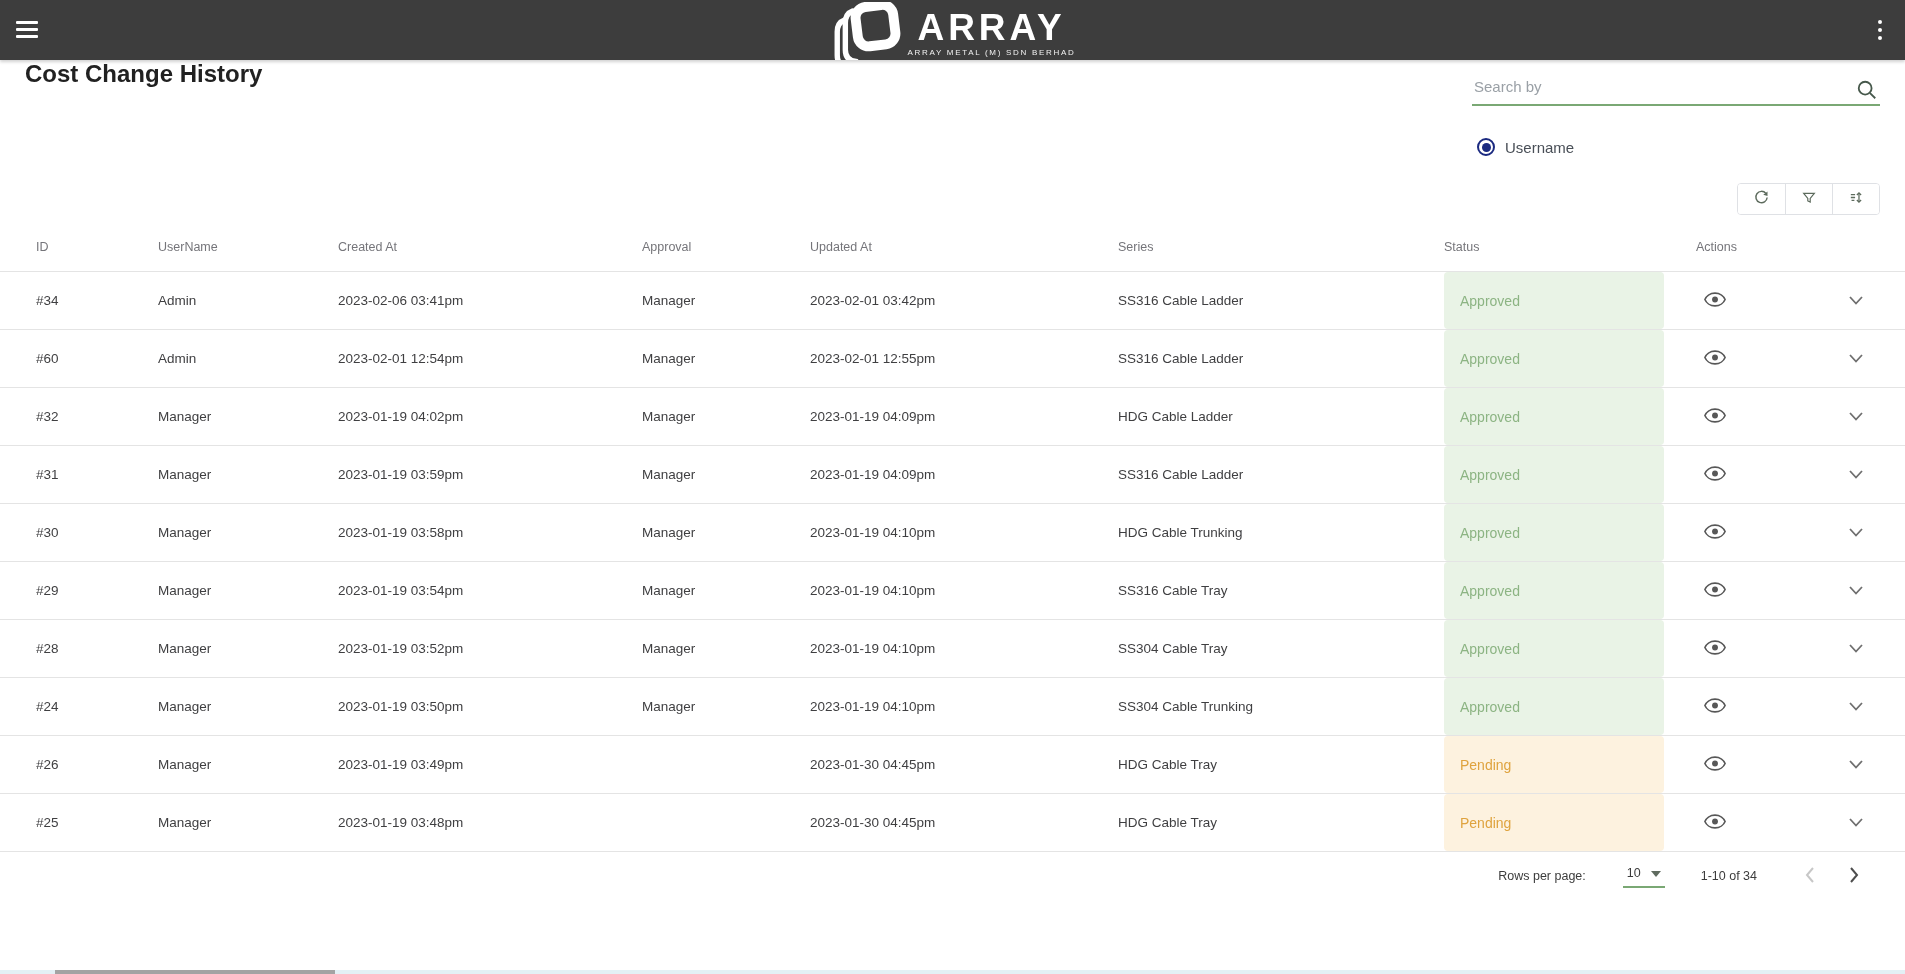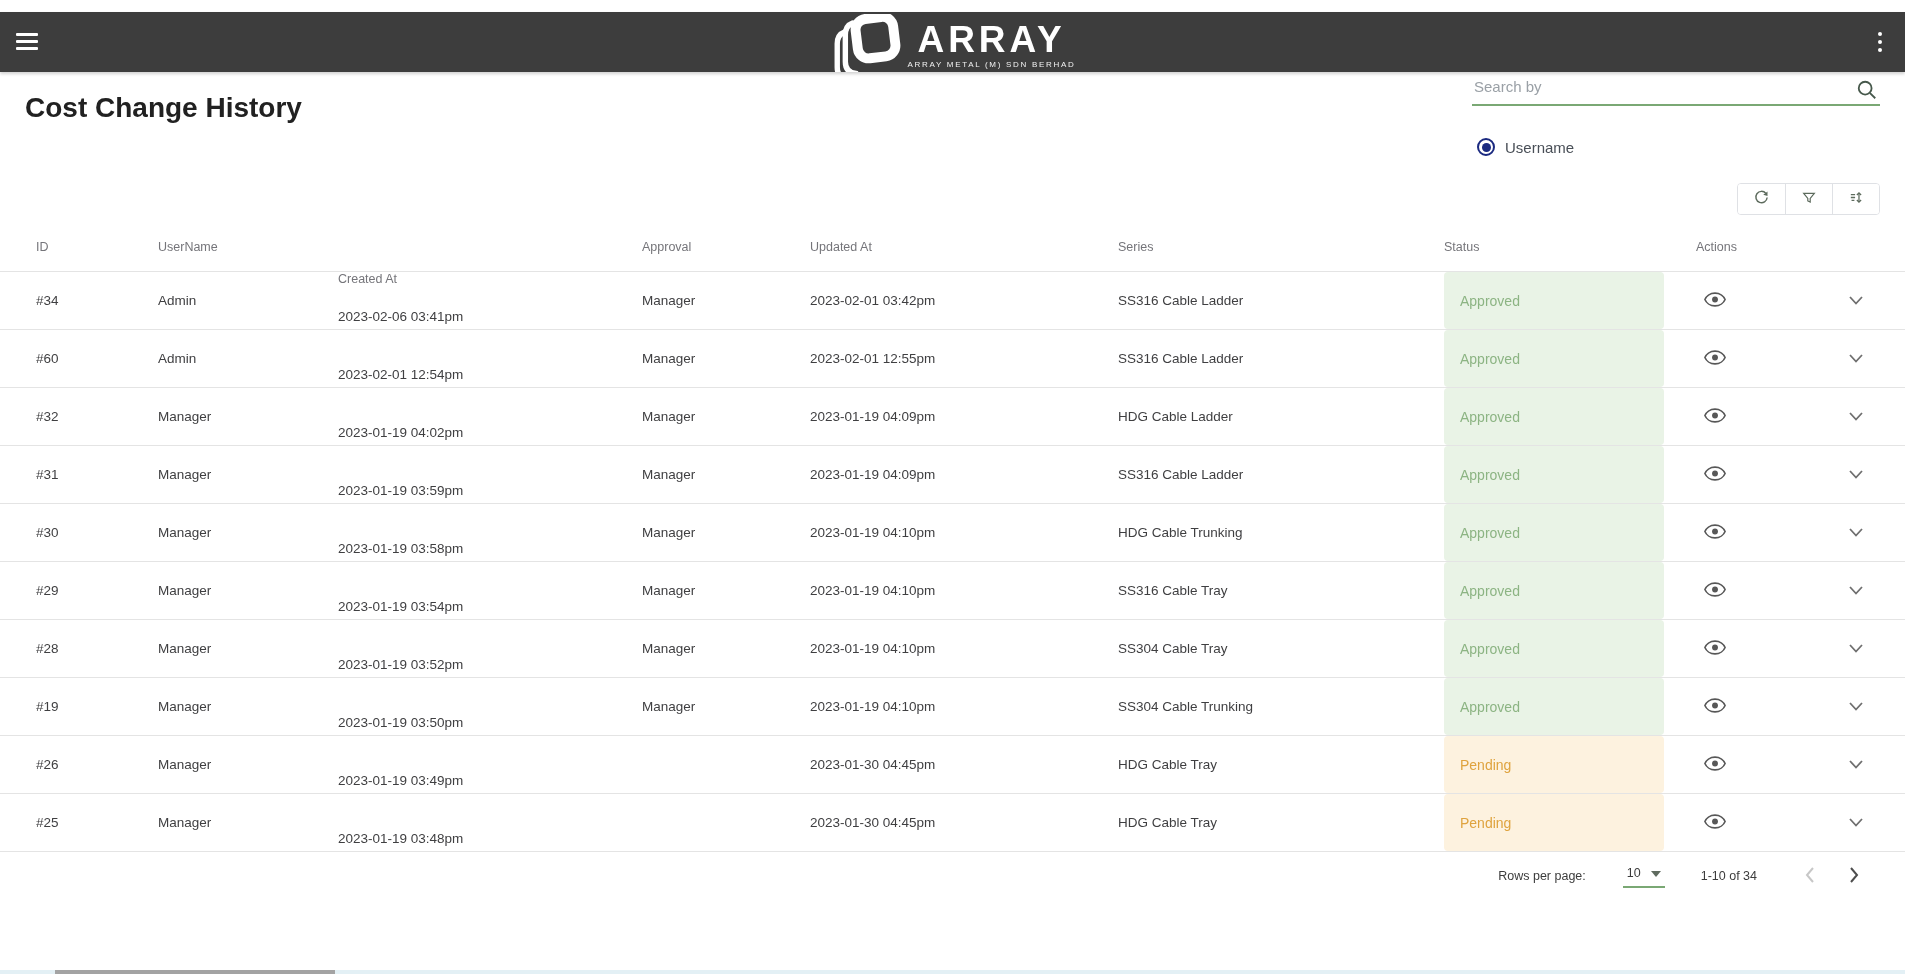--- a/index.html
+++ b/index.html
@@ -4,38 +4,38 @@
 <style>
   * { box-sizing: border-box; }
   html,body { margin:0; padding:0; }
   body {
     width:1905px; height:974px; position:relative; overflow:hidden;
     background:#ffffff; font-family:"Liberation Sans", sans-serif;
   }
 
   
   .app-header {
-    position:absolute; left:0; top:12px; width:1905px; height:60px;
+    position:absolute; left:0; top:0; width:1905px; height:60px;
     background:#3d3d3d; box-shadow:0 2px 3px rgba(0,0,0,.18); overflow:hidden; z-index:5;
   }
   .hamburger { position:absolute; left:16px; top:21px; width:22px; height:17px;
     display:flex; flex-direction:column; justify-content:space-between; cursor:pointer; }
   .hamburger span { height:3px; background:#fff; border-radius:1px; }
   .kebab { position:absolute; right:22px; top:20px; width:6px; height:20px;
     display:flex; flex-direction:column; justify-content:space-between; align-items:center; cursor:pointer; }
   .kebab i { width:4px; height:4px; background:#fff; border-radius:50%; }
   .logo { position:absolute; left:50%; top:0; transform:translateX(-50%);
     display:flex; align-items:flex-start; color:#fff; }
   .logo-mark { margin-top:2px; }
   .logo-text { text-align:center; padding-top:10px; margin-left:6px; }
   .logo-title { font-size:37px; font-weight:bold; letter-spacing:4px; line-height:36px; }
   .logo-subtitle { font-size:8px; letter-spacing:1.7px; margin-top:2px; white-space:nowrap; color:#f2f2f2; }
 
   
-  .page-title { position:absolute; left:25px; top:92px; font-size:28px; font-weight:bold; color:#212121; }
+  .page-title { position:absolute; left:25px; top:60px; font-size:24px; font-weight:bold; color:#212121; }
 
   .search-area { position:absolute; left:1472px; top:72px; width:408px; height:38px; }
   .search-input { width:100%; border:0; outline:none; background:transparent;
     border-bottom:2px solid #7aa874; padding:6px 34px 9px 2px; font-size:15px; color:#3c4043;
     font-family:"Liberation Sans", sans-serif; }
   .search-input::placeholder { color:#9aa0a6; }
   .search-icon { position:absolute; right:2px; top:7px; }
 
   .radio-row { position:absolute; left:1477px; top:138px; display:flex; align-items:center; gap:10px; cursor:pointer; }
   .radio-outer { width:18px; height:18px; border:2px solid #1b2a80; border-radius:50%;
@@ -50,21 +50,21 @@
   .toolbar .tbtn + .tbtn { border-left:1px solid #dfe1e5; }
 
   
   .table { position:absolute; left:0; top:240px; width:1905px; }
   .thead { display:flex; align-items:flex-start; height:32px; border-bottom:1px solid #e4e4e4;
     color:#75757a; font-size:12.5px; }
   .tr { display:flex; align-items:center; height:58px; border-bottom:1px solid #e4e4e4;
     font-size:13.5px; color:#3f3f41; background:#fff; }
   .c0 { width:158px; padding-left:36px; }
   .c1 { width:180px; }
-  .c2 { width:304px;margin-top:32px; }
+  .c2 { width:304px; }
   .c3 { width:168px; }
   .c4 { width:308px; }
   .c5 { width:326px; }
   .c6 { width:252px; align-self:stretch; display:flex; align-items:center; }
   .c7 { flex:1; display:flex; align-items:center; }
   .thead .c6 { align-self:auto; }
   .status-badge { width:220px; height:100%; border-radius:4px; display:flex; align-items:center;
     padding-left:16px; font-size:14px; }
   .eye-btn { margin-left:6px; background:none; border:0; padding:2px; cursor:pointer; display:flex; }
   .chev-btn { margin-left:auto; margin-right:38px; background:none; border:0; padding:4px; cursor:pointer; display:flex; }
@@ -370,21 +370,21 @@
       <button class="chev-btn">
         <span>
           <svg width="14" height="9" viewBox="0 0 14 9" fill="none" stroke="#6f6f6f" stroke-width="1.8">
             <polyline points="1,1 7,7.5 13,1"></polyline>
           </svg>
         </span>
       </button>
     </div>
   </div>
       <div class="tr">
-    <div class="c0">#19</div>
+    <div class="c0">#24</div>
     <div class="c1">Manager</div>
     <div class="c2">2023-01-19 03:50pm</div>
     <div class="c3">Manager</div>
     <div class="c4">2023-01-19 04:10pm</div>
     <div class="c5">SS304 Cable Trunking</div>
     <div class="c6">
       <span class="status-badge" style="background: rgb(233, 243, 230); color: rgb(140, 180, 131);">Approved</span>
     </div>
     <div class="c7">
       <button class="eye-btn">

